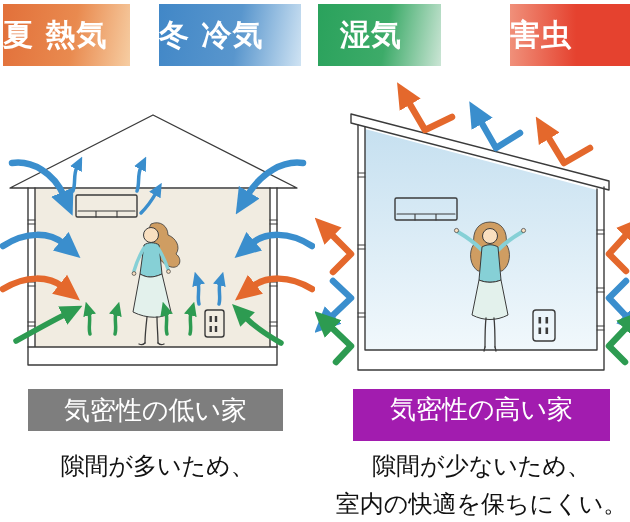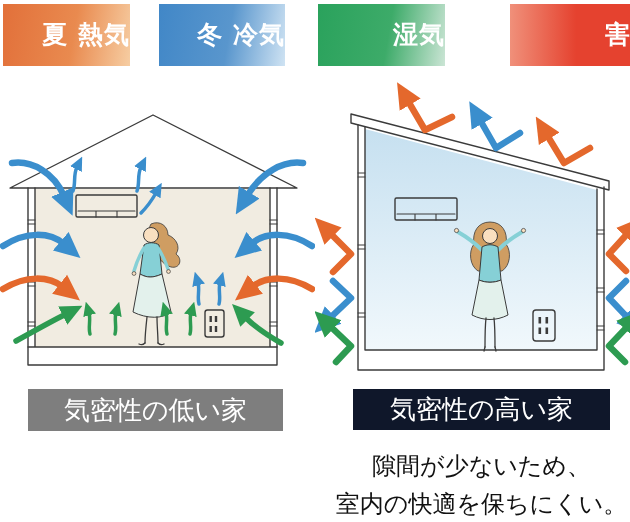--- a/index.html
+++ b/index.html
@@ -2,37 +2,37 @@
 <html><head>
 <meta charset="utf-8">
 <style>
   html,body{margin:0;padding:0;background:#fff;}
   body{width:630px;height:522px;position:relative;overflow:hidden;
        font-family:"DejaVu Sans",sans-serif;}
   .stage{position:absolute;left:0;top:0;width:630px;height:522px;background:#fff;}
 
   
   .tag{position:absolute;top:4px;height:62px;color:#fff;font-weight:bold;
-       font-size:25px;line-height:62px;text-align:right;letter-spacing:1px;
+       font-size:30px;line-height:62px;text-align:left;letter-spacing:1px;
        white-space:nowrap;}
   .tag1{left:3px;width:127px;background:linear-gradient(100deg,#e2703a 0%,#e98a4f 55%,#f6cda2 100%);}
-  .tag2{left:159px;width:126px;background:linear-gradient(100deg,#4187c7 0%,#5996cd 55%,#cfe3f3 100%);}
-  .tag3{left:318px;width:127px;background:linear-gradient(100deg,#2aa25c 0%,#3dab69 55%,#cbe5d5 100%);}
+  .tag2{left:159px;width:142px;background:linear-gradient(100deg,#4187c7 0%,#5996cd 55%,#cfe3f3 100%);}
+  .tag3{left:318px;width:101px;background:linear-gradient(100deg,#2aa25c 0%,#3dab69 55%,#cbe5d5 100%);padding-left:22px;}
   .tag4{left:478px;width:147px;background:linear-gradient(90deg,#f0907a 0%,#e5422f 45%,#e5422f 100%);margin-left:32px;}
 
   
   .house{position:absolute;top:70px;width:315px;height:310px;}
   .house.left{left:0;}
   .house.right{left:315px;}
 
   
   .label-bar{position:absolute;top:389px;height:42px;color:#fff;font-size:26px;
        line-height:42px;text-align:center;white-space:nowrap;}
   .label-low{left:28px;width:255px;background:#7e7e7e;text-align:center;}
-  .label-high{left:353px;width:257px;background:#0f172a;height:41px;line-height:41px;}
+  .label-high{left:353px;width:257px;background:#a21caf;height:52px;line-height:41px;}
 
   
   .caption{position:absolute;top:447px;width:315px;text-align:center;color:#111;
        font-size:24px;line-height:38px;white-space:nowrap;}
   .caption.left{left:0;}
   .caption.right{left:324px;}
 
   
   .ln{stroke:#3b3b3b;fill:none;stroke-width:1.4;stroke-linecap:round;stroke-linejoin:round;}
   .arrow{fill:none;stroke-linecap:round;stroke-linejoin:round;}
@@ -181,19 +181,20 @@
       <path class="arrow ao w6" d="M311,201 L294,184 L313,163"></path>
       <path class="arrow ab w6" d="M311,211 L294,228 L313,248"></path>
       <path class="arrow ag w6" d="M310,292 L294,276 L313,256"></path>
     </g>
   </svg>
 
   <div class="label-bar label-low">気密性の低い家</div>
   <div class="label-bar label-high">気密性の高い家</div>
 
   <div class="caption left">
+    <div>隙間が多いため、</div>
   </div>
   <div class="caption right">
     <div>隙間が少ないため、</div>
     <div>室内の快適を保ちにくい。</div>
   </div>
 
 </div>
 
 </body></html>

